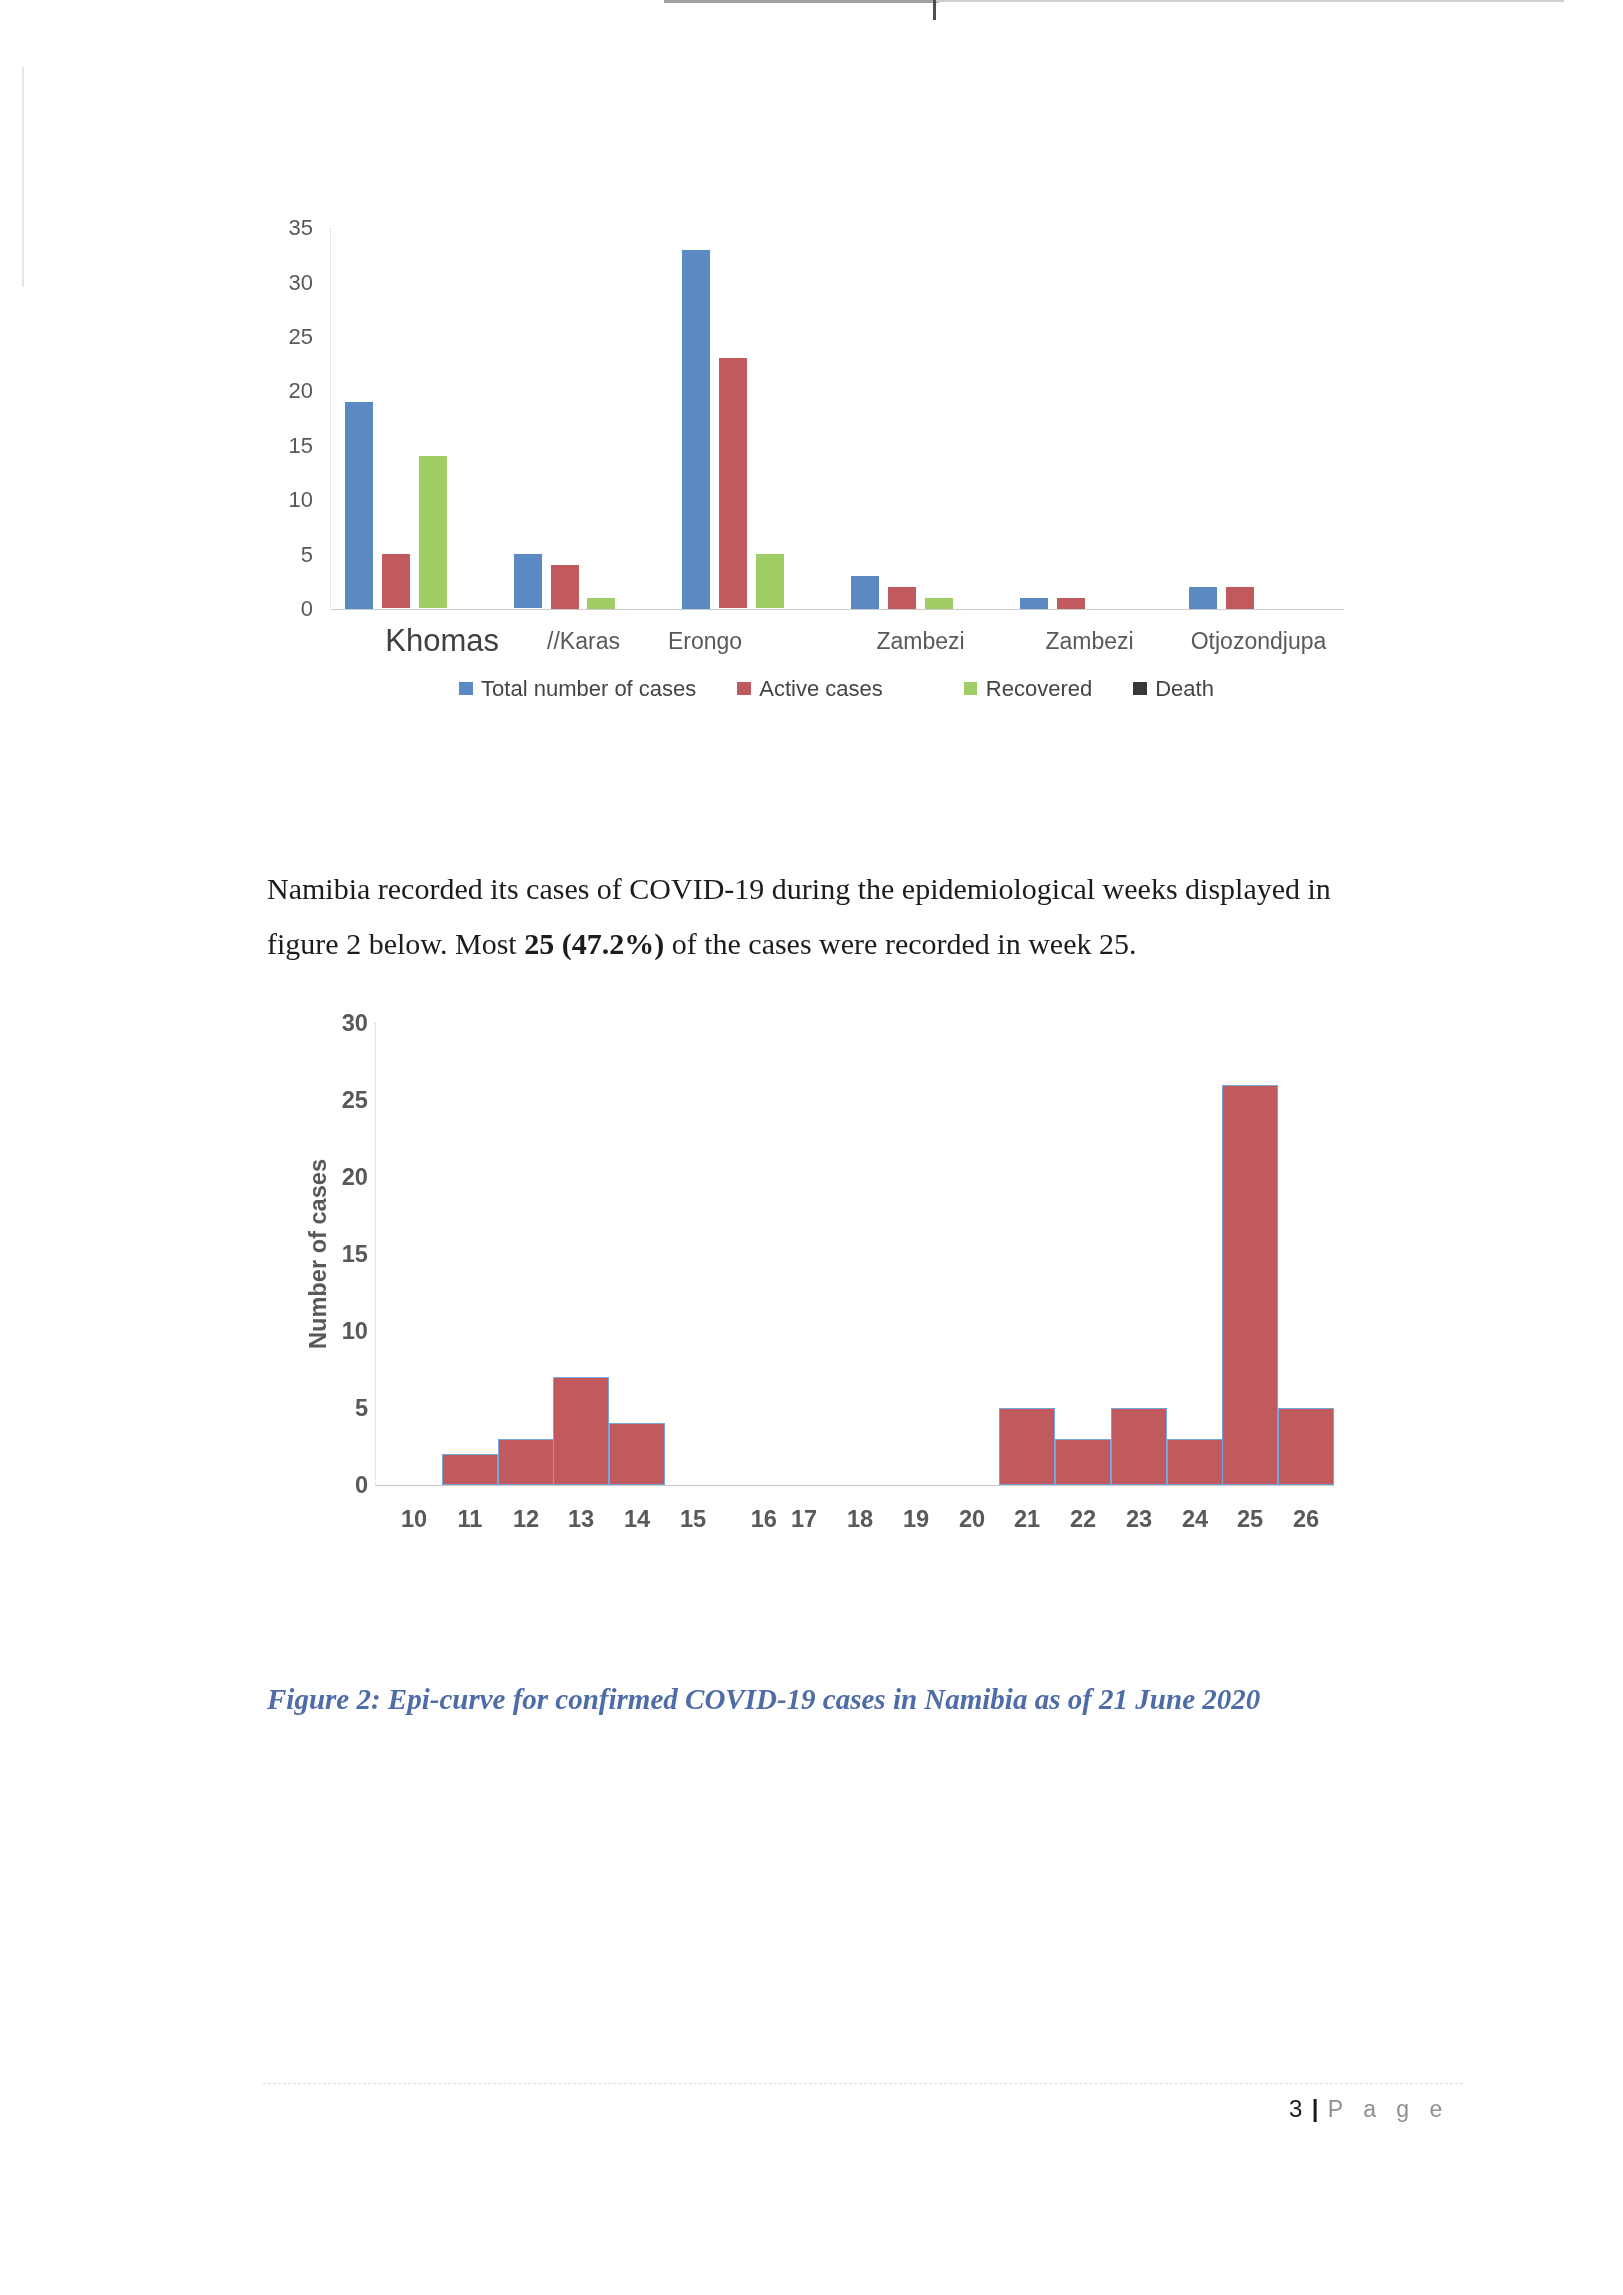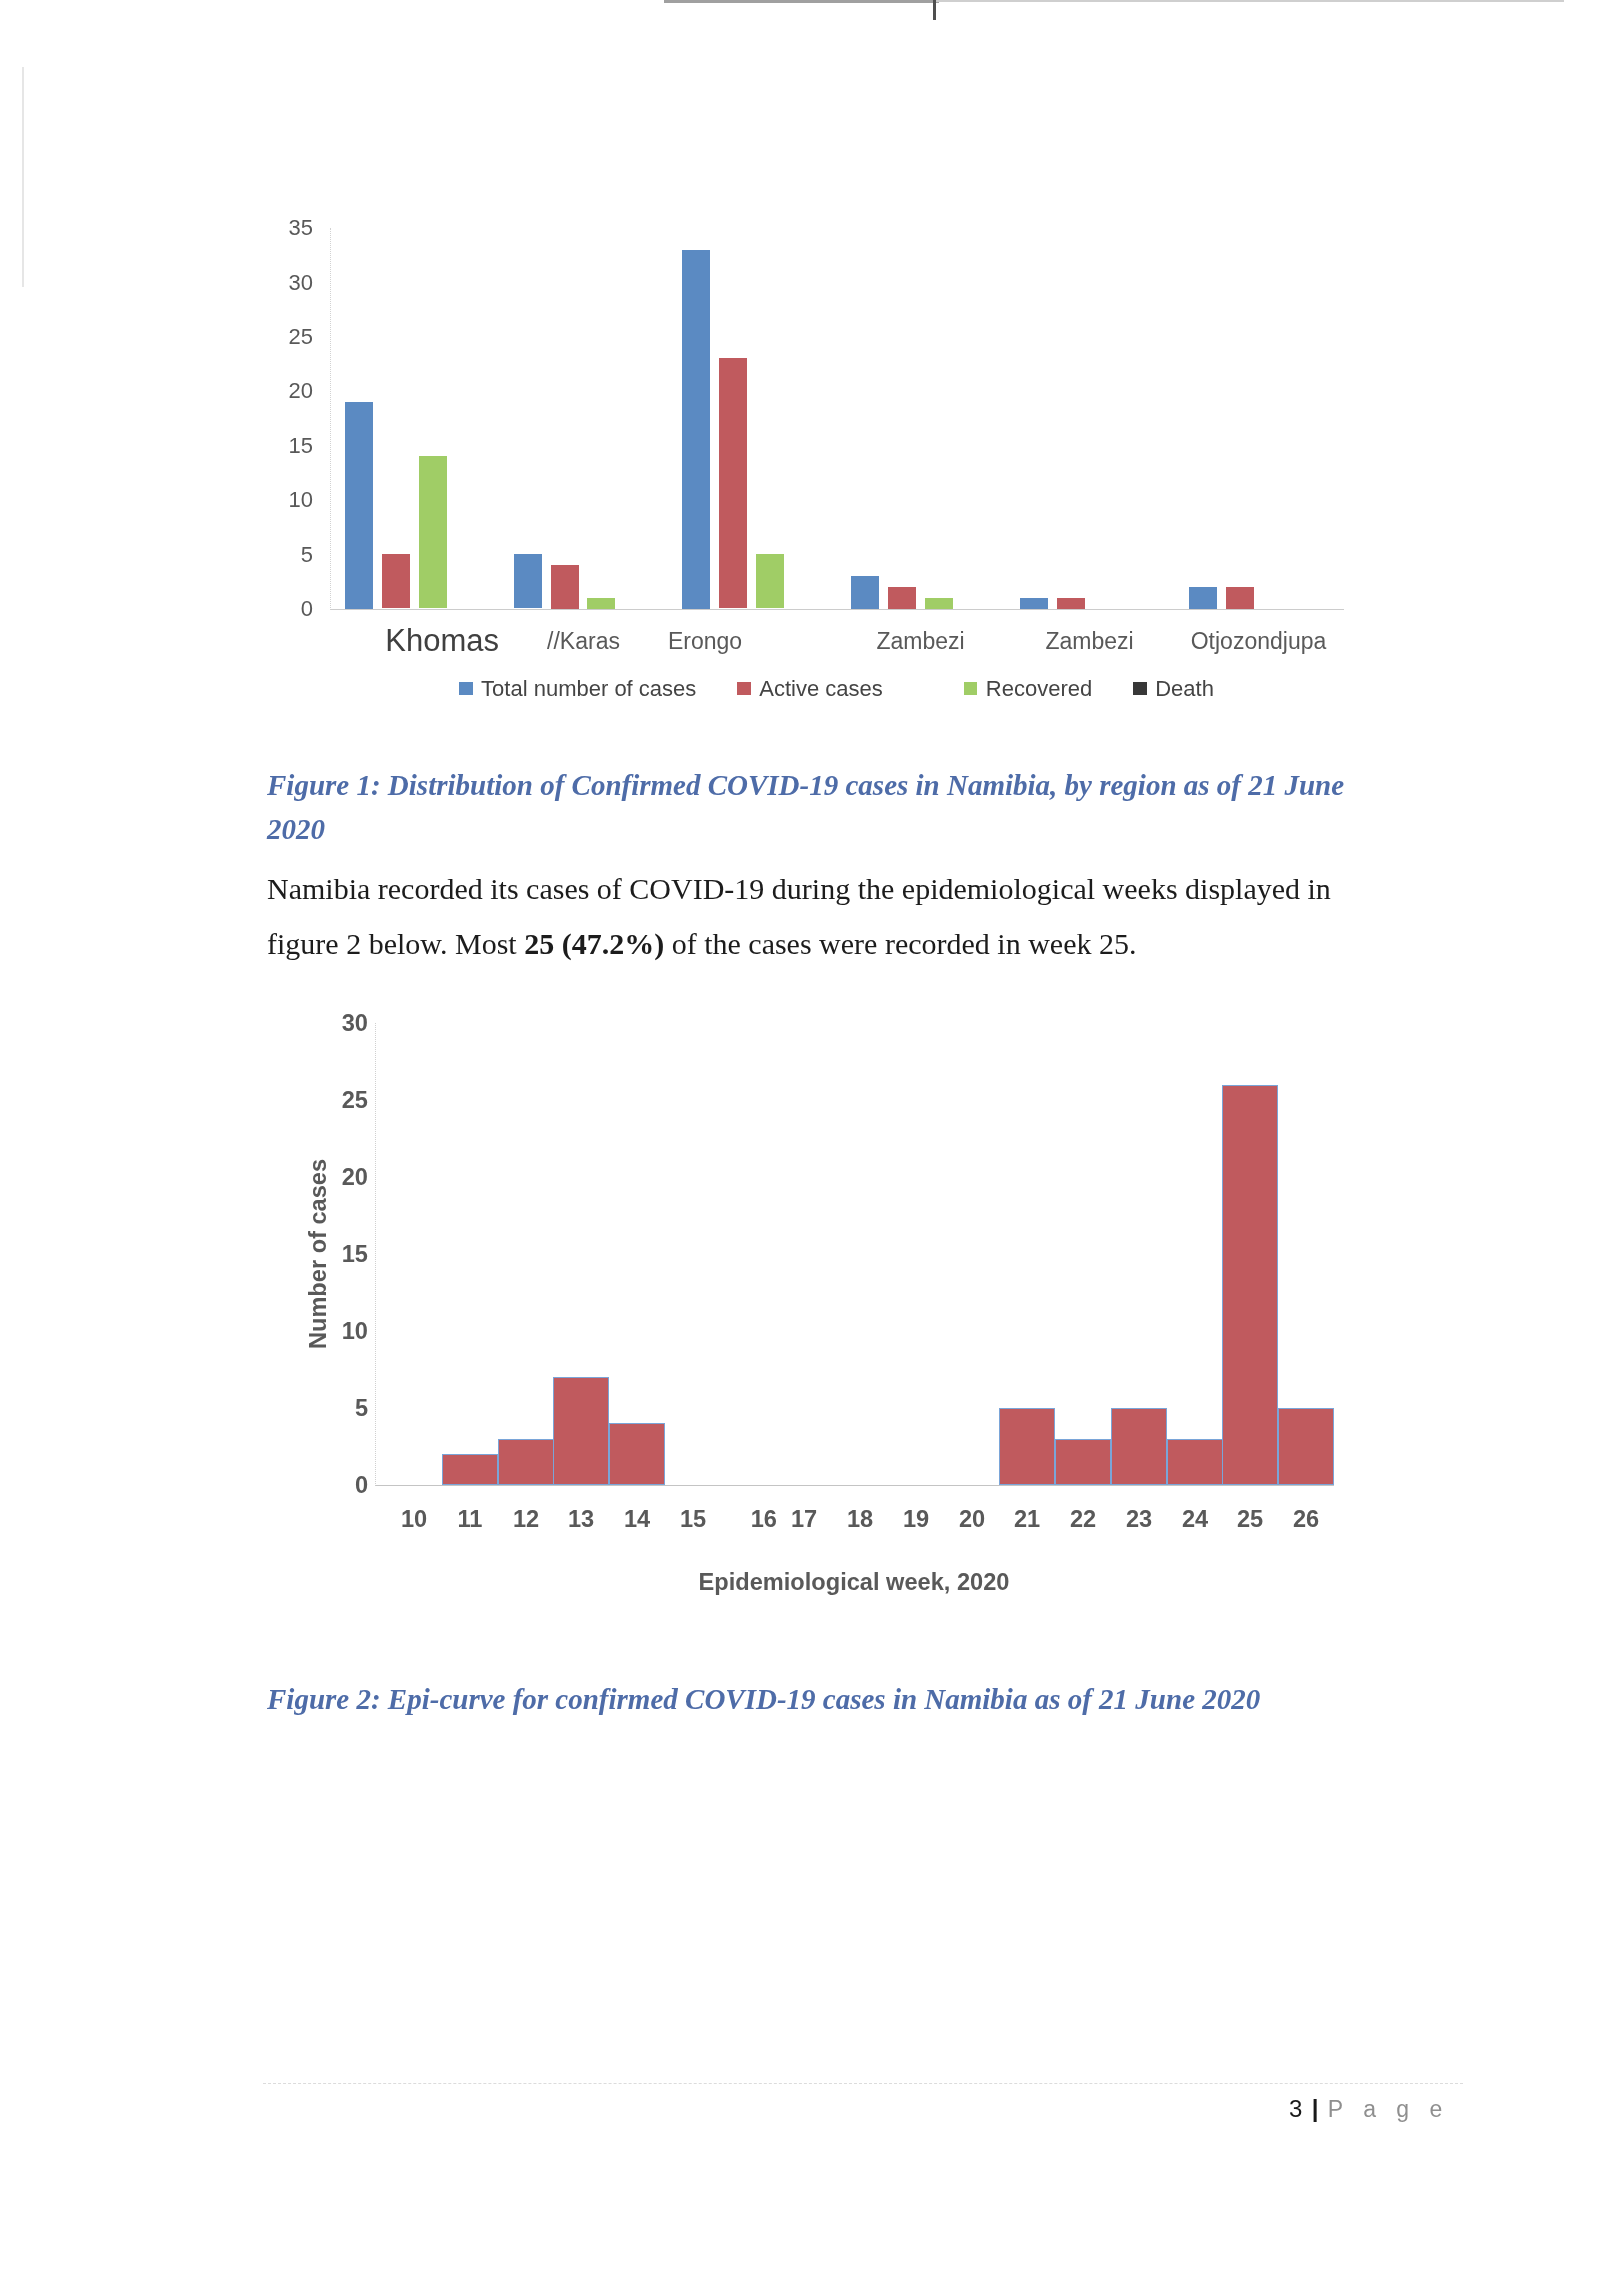--- a/index.html
+++ b/index.html
@@ -102,24 +102,20 @@
           <span style="width: 13.4px; height: 13.4px; display: inline-block; background: rgb(160, 205, 102);"></span>
           <span style="font-size: 22px; color: rgb(68, 68, 68); line-height: 23.6px;">Recovered</span>
         </div>
         <div style="display: flex; align-items: center; gap: 8.6px;">
           <span style="width: 13.4px; height: 13.4px; display: inline-block; background: rgb(56, 56, 56);"></span>
           <span style="font-size: 22px; color: rgb(68, 68, 68); line-height: 23.6px;">Death</span>
         </div>
       </div>
     </div>
 
-  <div class="caption cap1">
-    <div>Figure 1: Distribution of Confirmed COVID-19 cases in Namibia, by region as of 21 June</div>
-    <div>2020</div>
-  </div>
 
   <div class="bodytext">
     <div>Namibia recorded its cases of COVID-19 during the epidemiological weeks displayed in</div>
     <div id="bodyline2"><span>figure 2 below. Most </span><b>25 (47.2%)</b><span> of the cases were recorded in week 25.</span></div>
   </div>
 
   <div id="chart2" class="chart-layer">
       <div style="position: absolute; left: 375px; top: 1023px; width: 958px; height: 462px; border-left: 1.6px dotted rgb(208, 208, 208); border-bottom: 1.6px solid rgb(196, 196, 196); box-sizing: content-box;"></div>
       <div style="position: absolute; left: 305px; width: 63px; text-align: right; top: 1472px; color: rgb(89, 89, 89); font-size: 23.6px; font-weight: 600; line-height: 27px;">0</div>
       <div style="position: absolute; left: 305px; width: 63px; text-align: right; top: 1395px; color: rgb(89, 89, 89); font-size: 23.6px; font-weight: 600; line-height: 27px;">5</div>
@@ -149,21 +145,20 @@
       <div style="position: absolute; left: 1055px; top: 1439px; width: 56px; height: 46px; background: rgb(192, 90, 94); border: 1.6px solid rgb(122, 165, 216); box-sizing: border-box;"></div>
       <div style="position: absolute; left: 1055px; width: 56px; text-align: center; top: 1506px; color: rgb(89, 89, 89); font-size: 23.6px; font-weight: 600; line-height: 27px;">22</div>
       <div style="position: absolute; left: 1111px; top: 1408px; width: 56px; height: 77px; background: rgb(192, 90, 94); border: 1.6px solid rgb(122, 165, 216); box-sizing: border-box;"></div>
       <div style="position: absolute; left: 1111px; width: 56px; text-align: center; top: 1506px; color: rgb(89, 89, 89); font-size: 23.6px; font-weight: 600; line-height: 27px;">23</div>
       <div style="position: absolute; left: 1167px; top: 1439px; width: 56px; height: 46px; background: rgb(192, 90, 94); border: 1.6px solid rgb(122, 165, 216); box-sizing: border-box;"></div>
       <div style="position: absolute; left: 1167px; width: 56px; text-align: center; top: 1506px; color: rgb(89, 89, 89); font-size: 23.6px; font-weight: 600; line-height: 27px;">24</div>
       <div style="position: absolute; left: 1222px; top: 1085px; width: 56px; height: 400px; background: rgb(192, 90, 94); border: 1.6px solid rgb(122, 165, 216); box-sizing: border-box;"></div>
       <div style="position: absolute; left: 1222px; width: 56px; text-align: center; top: 1506px; color: rgb(89, 89, 89); font-size: 23.6px; font-weight: 600; line-height: 27px;">25</div>
       <div style="position: absolute; left: 1278px; top: 1408px; width: 56px; height: 77px; background: rgb(192, 90, 94); border: 1.6px solid rgb(122, 165, 216); box-sizing: border-box;"></div>
       <div style="position: absolute; left: 1278px; width: 56px; text-align: center; top: 1506px; color: rgb(89, 89, 89); font-size: 23.6px; font-weight: 600; line-height: 27px;">26</div>
-      <div style="position: absolute; left: 375px; width: 958px; text-align: center; top: 1569px; color: rgb(89, 89, 89); font-size: 23.6px; font-weight: 700;">Epidemiological week, 2020</div>
     </div>
 
   <div class="caption cap2">Figure 2: Epi-curve for confirmed COVID-19 cases in Namibia as of 21 June 2020</div>
 
   <div class="footer-line"></div>
   <div class="footer-text">
     <span class="num">3</span><span class="sep">|</span><span class="word">P a g e</span>
   </div>
 
 </div>

